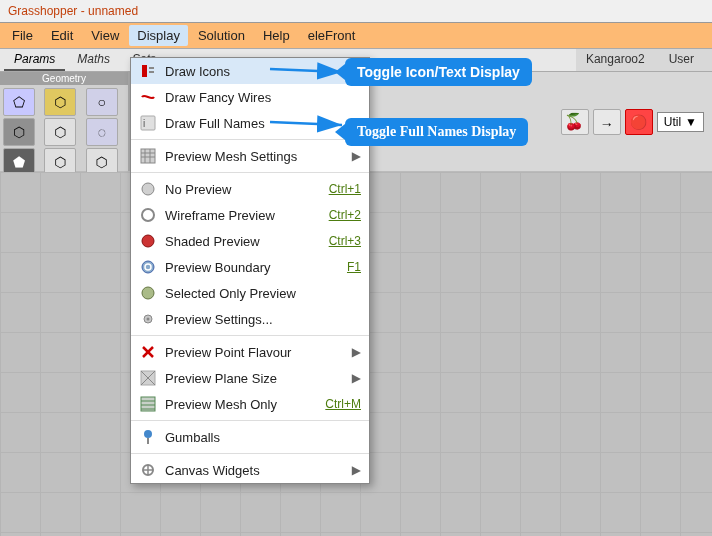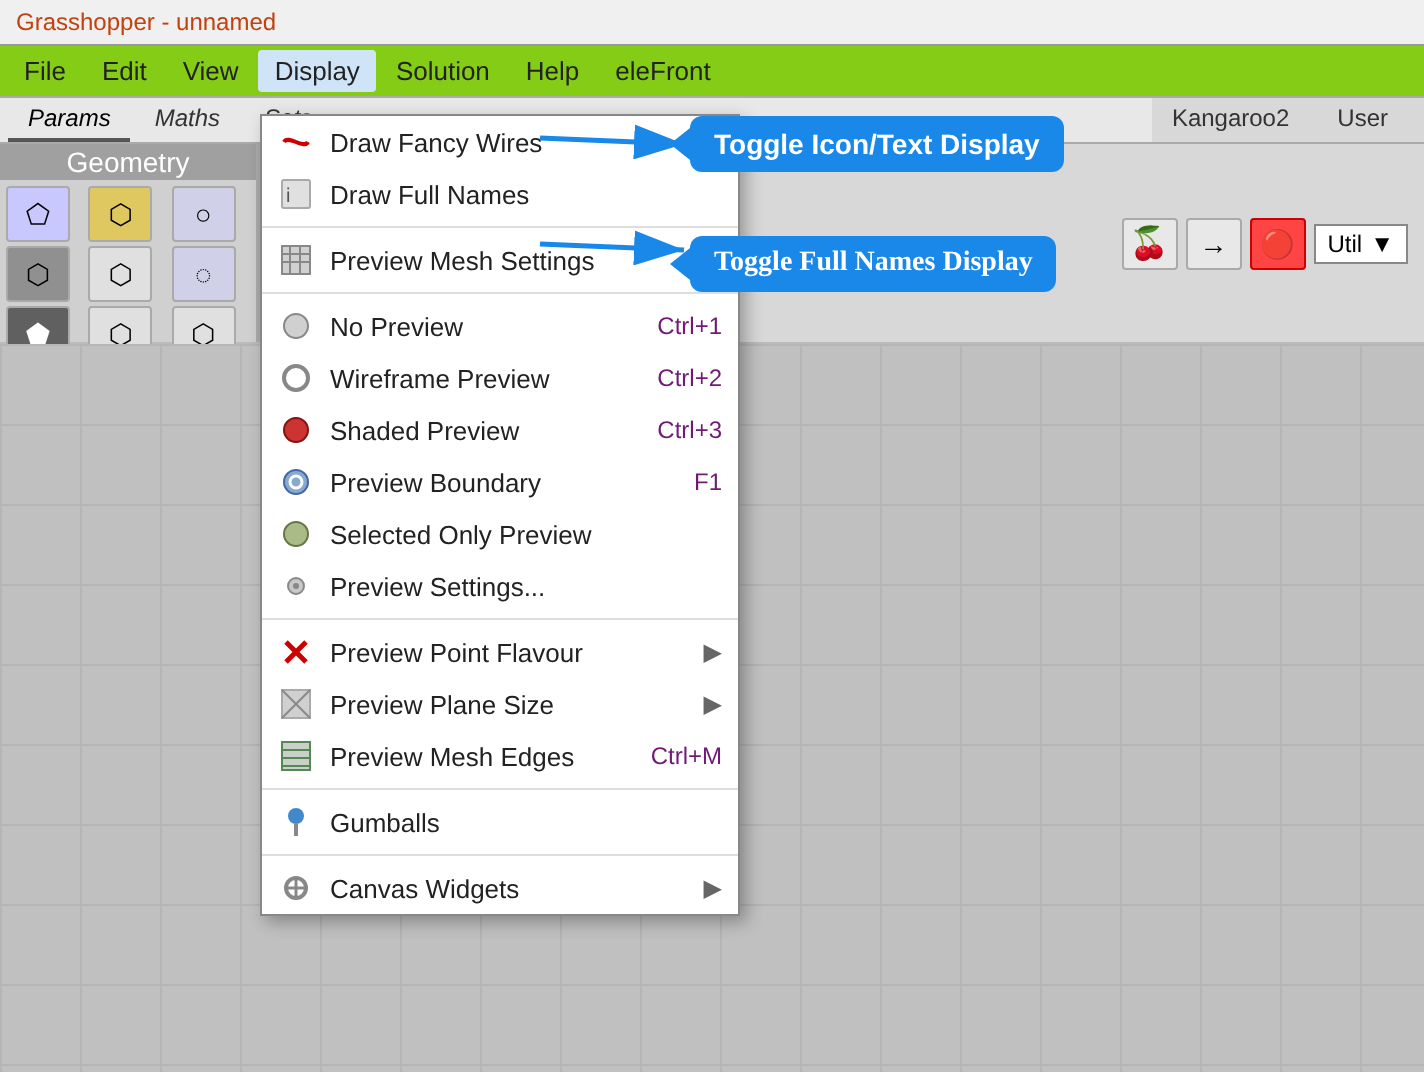--- a/index.html
+++ b/index.html
@@ -17,21 +17,21 @@
     #title-bar {
       background: #f0f0f0;
       border-bottom: 1px solid #999;
       padding: 4px 8px;
       font-size: 12px;
       color: #c2410c;
     }
 
     
     #menu-bar {
-      background: #84cc16;
+      background: #fdba74;
       border-bottom: 1px solid #aaa;
       display: flex;
       padding: 2px 4px;
       gap: 2px;
     }
     .menu-item {
       padding: 3px 8px;
       cursor: pointer;
       font-size: 13px;
       color: #222;
@@ -80,21 +80,21 @@
       border-right: 2px solid #aaa;
       display: flex;
       flex-direction: column;
       align-items: center;
     }
 
     #left-panel-label {
       background: #a0a0a0;
       width: 100%;
       text-align: center;
-      font-size: 14px;
+      font-size: 10px;
       padding: 1px 12px;
       color: #fff;
     }
 
     .icon-grid {
       display: grid;
       grid-template-columns: repeat(3, 1fr);
       gap: 2px;
       padding: 3px;
       width: 100%;
@@ -204,23 +204,24 @@
       font-size: 14px;
       flex-shrink: 0;
     }
 
     .dropdown-item .item-label {
       flex: 1;
       font-size: 13px;
     }
 
     .dropdown-item .item-shortcut {
-      color: #701a75;
+      color: #4d7c0f;
       font-size: 12px;
       margin-left: auto;
+      text-decoration: underline;
     }
 
     .dropdown-item .arrow {
       color: #666;
       font-size: 12px;
     }
 
     
     .callout {
       position: absolute;
@@ -363,20 +364,30 @@
 
   <div id="content-area">
 
     <div id="main-canvas">
       <div class="canvas-grid"></div>
     </div>
   </div>
 
   <div id="dropdown-menu">
 
+    <div class="dropdown-item highlighted">
+      <div class="item-icon">
+        <svg width="16" height="16" viewBox="0 0 16 16">
+            <rect x="2" y="2" width="5" height="12" fill="#c00"></rect>
+            <rect x="9" y="4" width="5" height="2" fill="#888"></rect>
+            <rect x="9" y="8" width="5" height="2" fill="#888"></rect>
+          </svg>
+      </div>
+      <span class="item-label">Draw Icons</span>
+    </div>
 
     <div class="dropdown-item">
       <div class="item-icon">
         <svg width="16" height="16" viewBox="0 0 16 16">
             <path d="M2,8 C4,4 12,12 14,8" stroke="#c00" stroke-width="2" fill="none"></path>
           </svg>
       </div>
       <span class="item-label">Draw Fancy Wires</span>
     </div>
 
@@ -495,21 +506,21 @@
 
     <div class="dropdown-item">
       <div class="item-icon">
         <svg width="16" height="16" viewBox="0 0 16 16">
             <rect x="1" y="1" width="14" height="14" fill="#c8d0c8" stroke="#558855"></rect>
             <line x1="1" y1="5" x2="15" y2="5" stroke="#558855"></line>
             <line x1="1" y1="9" x2="15" y2="9" stroke="#558855"></line>
             <line x1="1" y1="13" x2="15" y2="13" stroke="#558855"></line>
           </svg>
       </div>
-      <span class="item-label">Preview Mesh Edges</span>
+      <span class="item-label">Preview Mesh Only</span>
       <span class="item-shortcut">Ctrl+M</span>
     </div>
 
     <div class="menu-section-divider"></div>
 
     <div class="dropdown-item">
       <div class="item-icon">
         <svg width="16" height="16" viewBox="0 0 16 16">
             <circle cx="8" cy="5" r="4" fill="#4488cc"></circle>
             <rect x="7" y="9" width="2" height="6" fill="#888"></rect>

